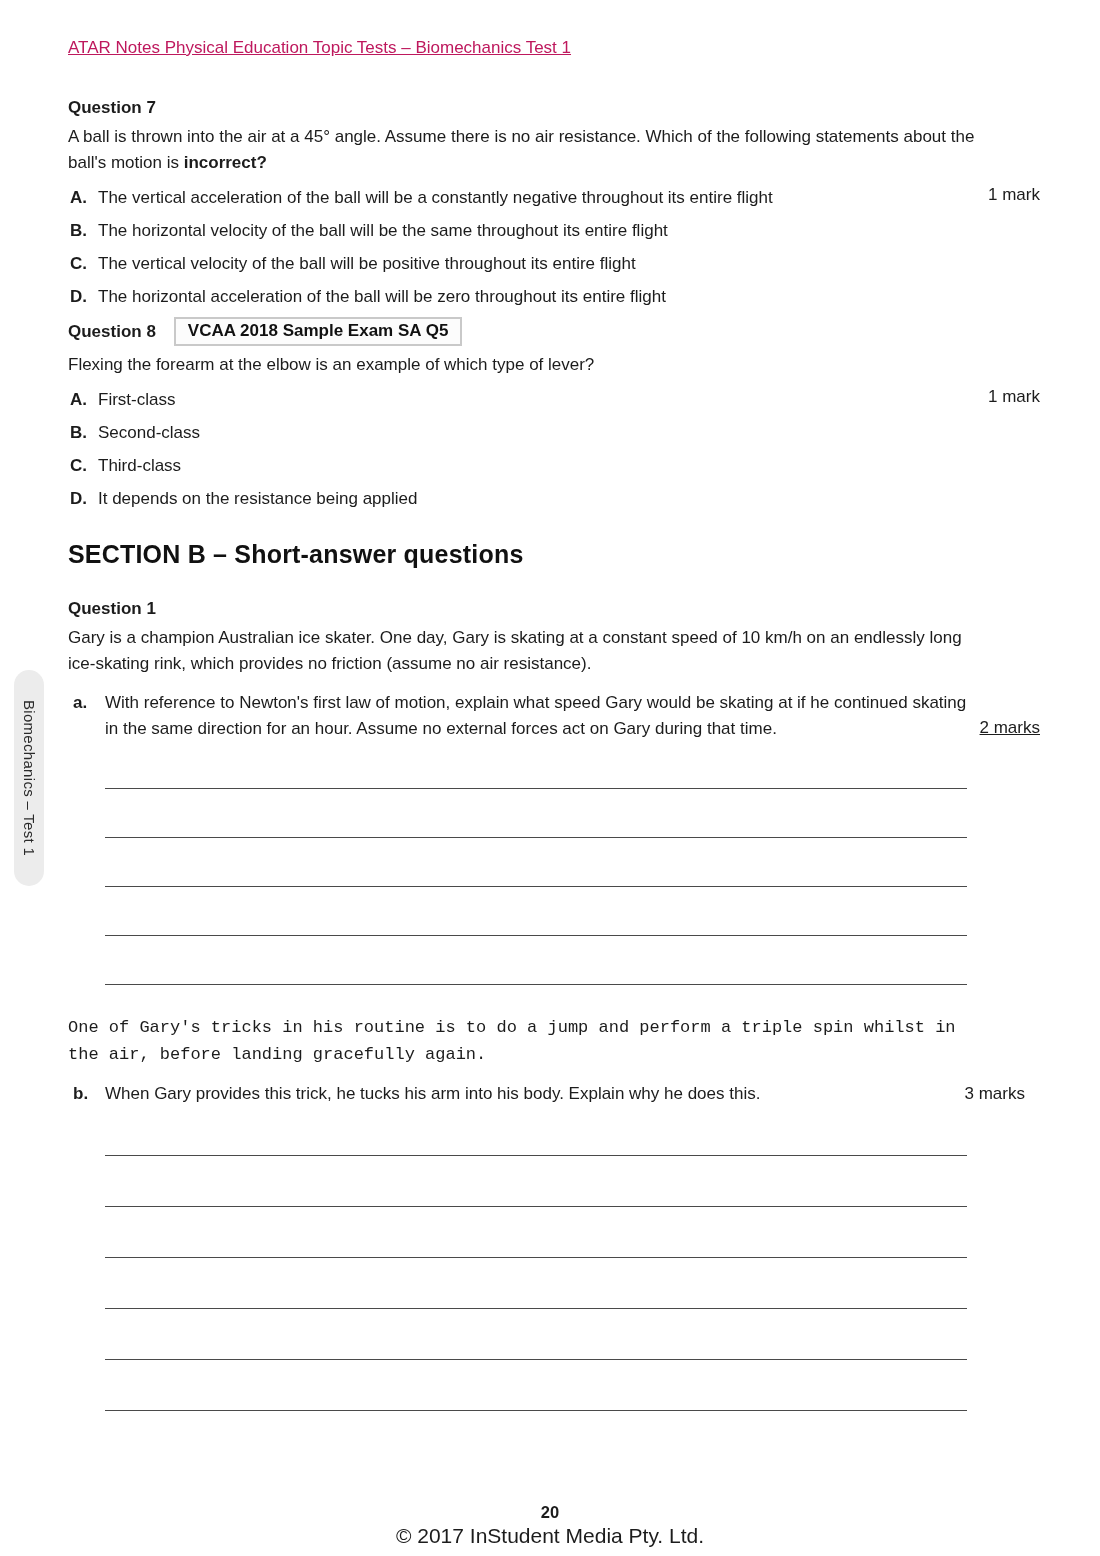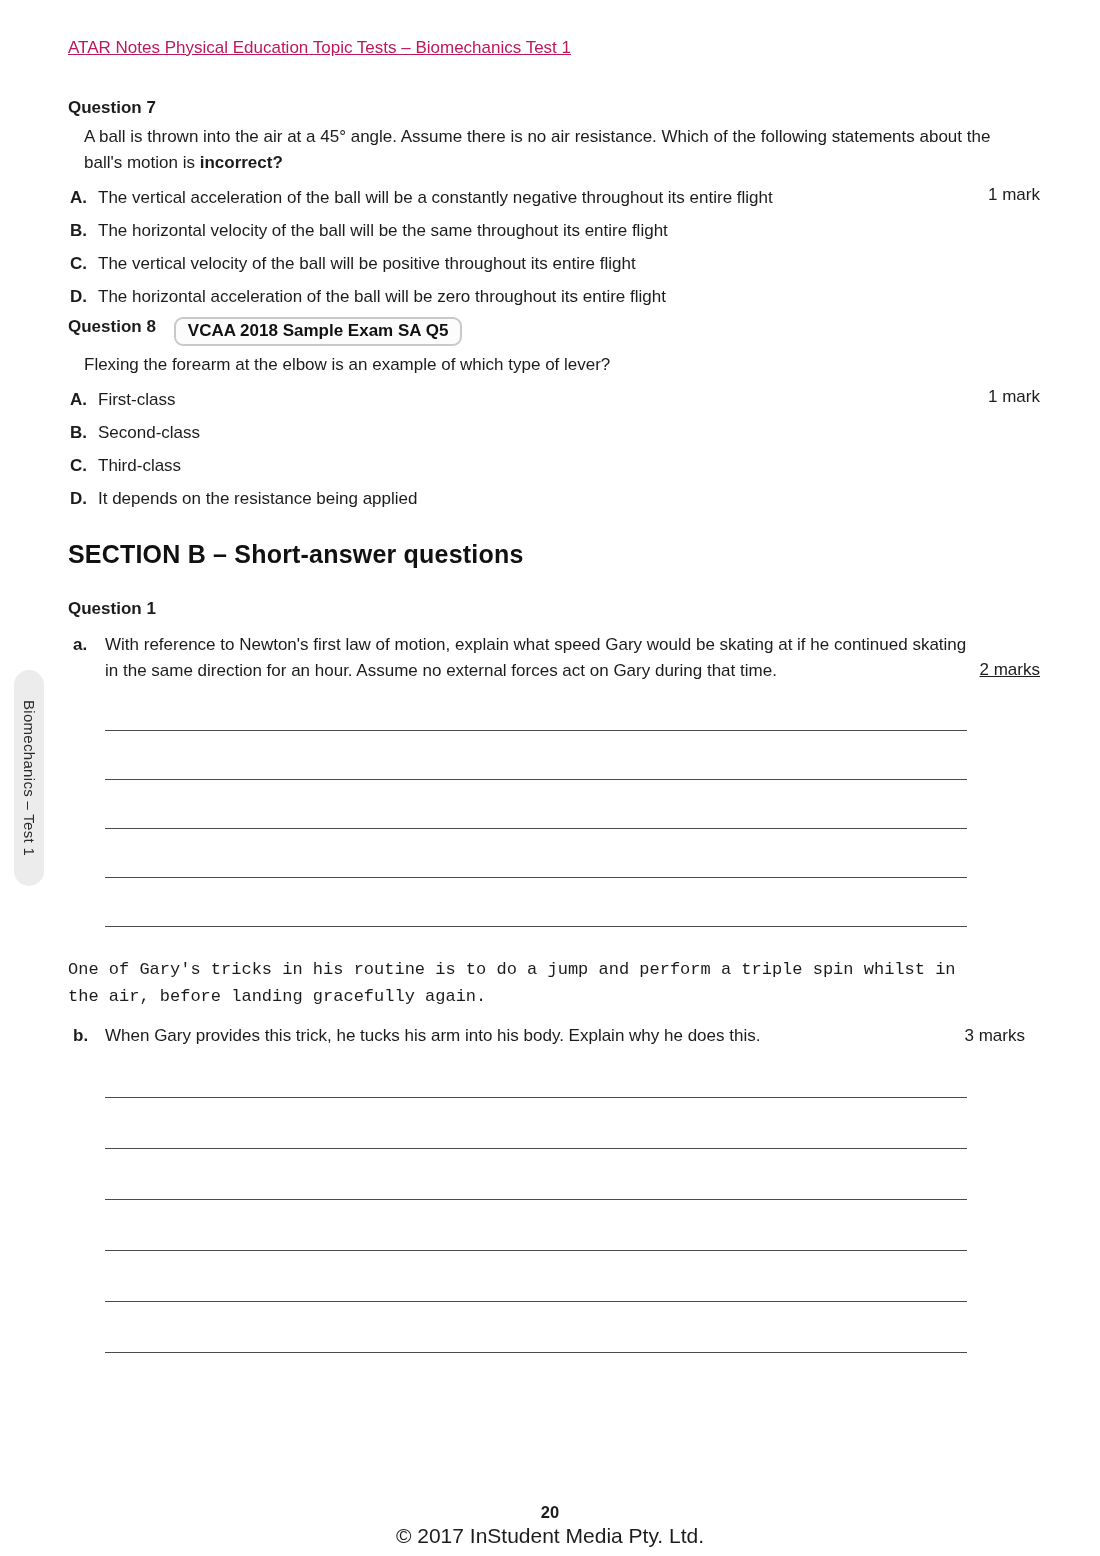--- a/index.html
+++ b/index.html
@@ -24,36 +24,36 @@
     writing-mode:vertical-rl;
     font-size:15px; color:#2a2a2a; letter-spacing:.3px;
     white-space:nowrap;
   }
 
   .content { position:absolute; left:68px; top:38px; width:972px; }
 
   .doc-header { font-size:17px; color:#be185d;text-decoration:underline; }
 
   .q-title { font-weight:bold; font-size:17px; margin-top:40px; }
-  .q-body { font-size:17px; line-height:26px; margin-top:6px; max-width:908px;margin-left:16px; }
+  .q-body { font-size:17px; line-height:26px; margin-top:6px; max-width:908px; }
   .q-body b { font-weight:bold; }
 
   .options { position:relative; margin-top:9px; }
   .option { display:flex; margin-bottom:7px; line-height:26px; font-size:17px; }
   .option .letter { font-weight:bold; width:30px; flex:none; padding-left:2px; }
   .option .text { max-width:860px; }
   .marks {
     position:absolute; right:0; top:0;
     font-size:17px; color:#1c1c1c; white-space:nowrap;
   }
 
-  .q8-titlerow { display:flex; align-items:flex-start; margin-top:6px; }
+  .q8-titlerow { display:flex; align-items:center; margin-top:6px; }
   .badge {
     display:inline-block; margin-left:18px;
-    border:2px solid #c9c9c9; border-radius:9px;
+    border:2px solid #c9c9c9; border-radius:0;
     background:#fcfcfc;
     font-weight:bold; font-size:17px;
     padding:2px 12px 3px 12px;
     color:#111;
   }
   .q8-titlerow .q-title { margin-top:0; }
 
   .section-heading {
     font-weight:bold; font-size:25px; color:#111;
     margin-top:28px; letter-spacing:.2px;
@@ -141,20 +141,21 @@
           <span class="letter">D.</span>
           <span class="text">It depends on the resistance being applied</span>
         </div>
       </div>
     </div>
 
     <div class="section-heading">SECTION B – Short-answer questions</div>
 
     <div>
       <div class="q-title" style="margin-top:30px;">Question 1</div>
+      <div class="intro" style="margin-top:6px;">Gary is a champion Australian ice skater. One day, Gary is skating at a constant speed of 10 km/h on an endlessly long ice-skating rink, which provides no friction (assume no air resistance).</div>
 
       <div class="part">
         <span class="letter">a.</span>
         <div class="ptext">With reference to Newton's first law of motion, explain what speed Gary would be skating at if he continued skating in the same direction for an hour. Assume no external forces act on Gary during that time.</div>
         <span class="marks-a">2 marks</span>
       </div>
 
       <div class="lines lines-a">
           <div></div>
           <div></div>

